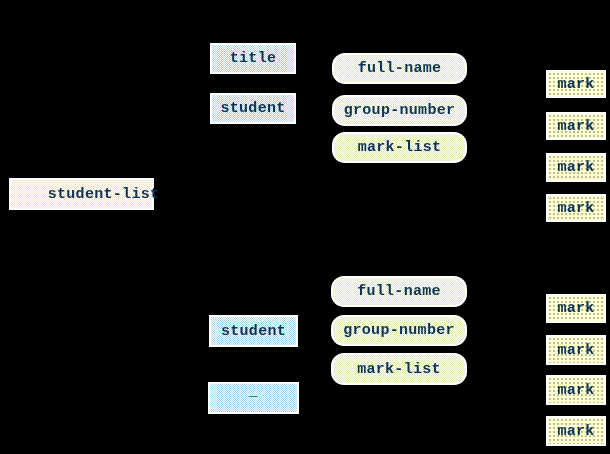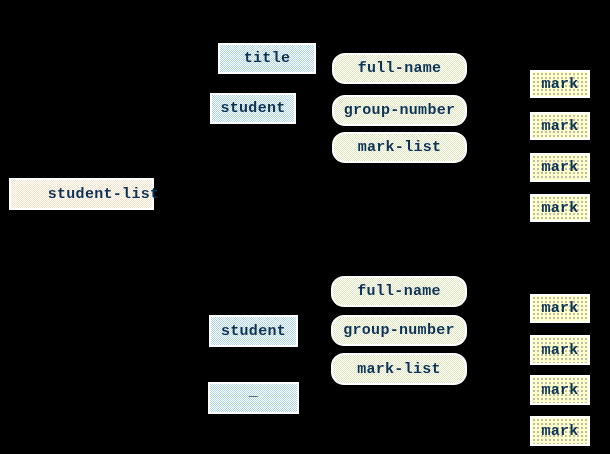--- a/index.html
+++ b/index.html
@@ -50,20 +50,21 @@
   .box.green {
     background-color: #dde5bb;
     background-image: repeating-conic-gradient(#ffffff 0% 25%, transparent 0% 50%);
     background-size: 2px 2px;
     border-radius: 13px;
   }
   .box.yellow {
     background-color: #ffffcc;
     background-image: radial-gradient(#b9b9a4 0.7px, transparent 0.8px);
     background-size: 4px 4px;
+    margin-left: 16px;
   }
   .box .label {
     font-weight: bold;
     font-size: 15px;
     letter-spacing: 0.3px;
     color: #0d3355;
     white-space: nowrap;
     line-height: 1;
   }
   
@@ -71,21 +72,21 @@
     transform: translateY(-7px);
   }
 </style>
 </head>
 <body>
 
 <div class="canvas" id="diagram-canvas" style="width: 610px; height: 454px; background: rgb(0, 0, 0);">
     <div class="box cream" style="left: 9px; top: 178px; width: 145px; height: 32px;">
       <span class="label">student-list</span>
     </div>
-    <div class="box blue" style="left: 218px; top: 43px; width: 98px; height: 31px;">
+    <div class="box blue" style="left: 210px; top: 43px; width: 86px; height: 31px;">
       <span class="label">title</span>
     </div>
     <div class="box blue" style="left: 210px; top: 93px; width: 86px; height: 31px;">
       <span class="label">student</span>
     </div>
     <div class="box green" style="left: 332px; top: 53px; width: 135px; height: 31px;">
       <span class="label">full-name</span>
     </div>
     <div class="box green" style="left: 332px; top: 95px; width: 135px; height: 31px;">
       <span class="label">group-number</span>

